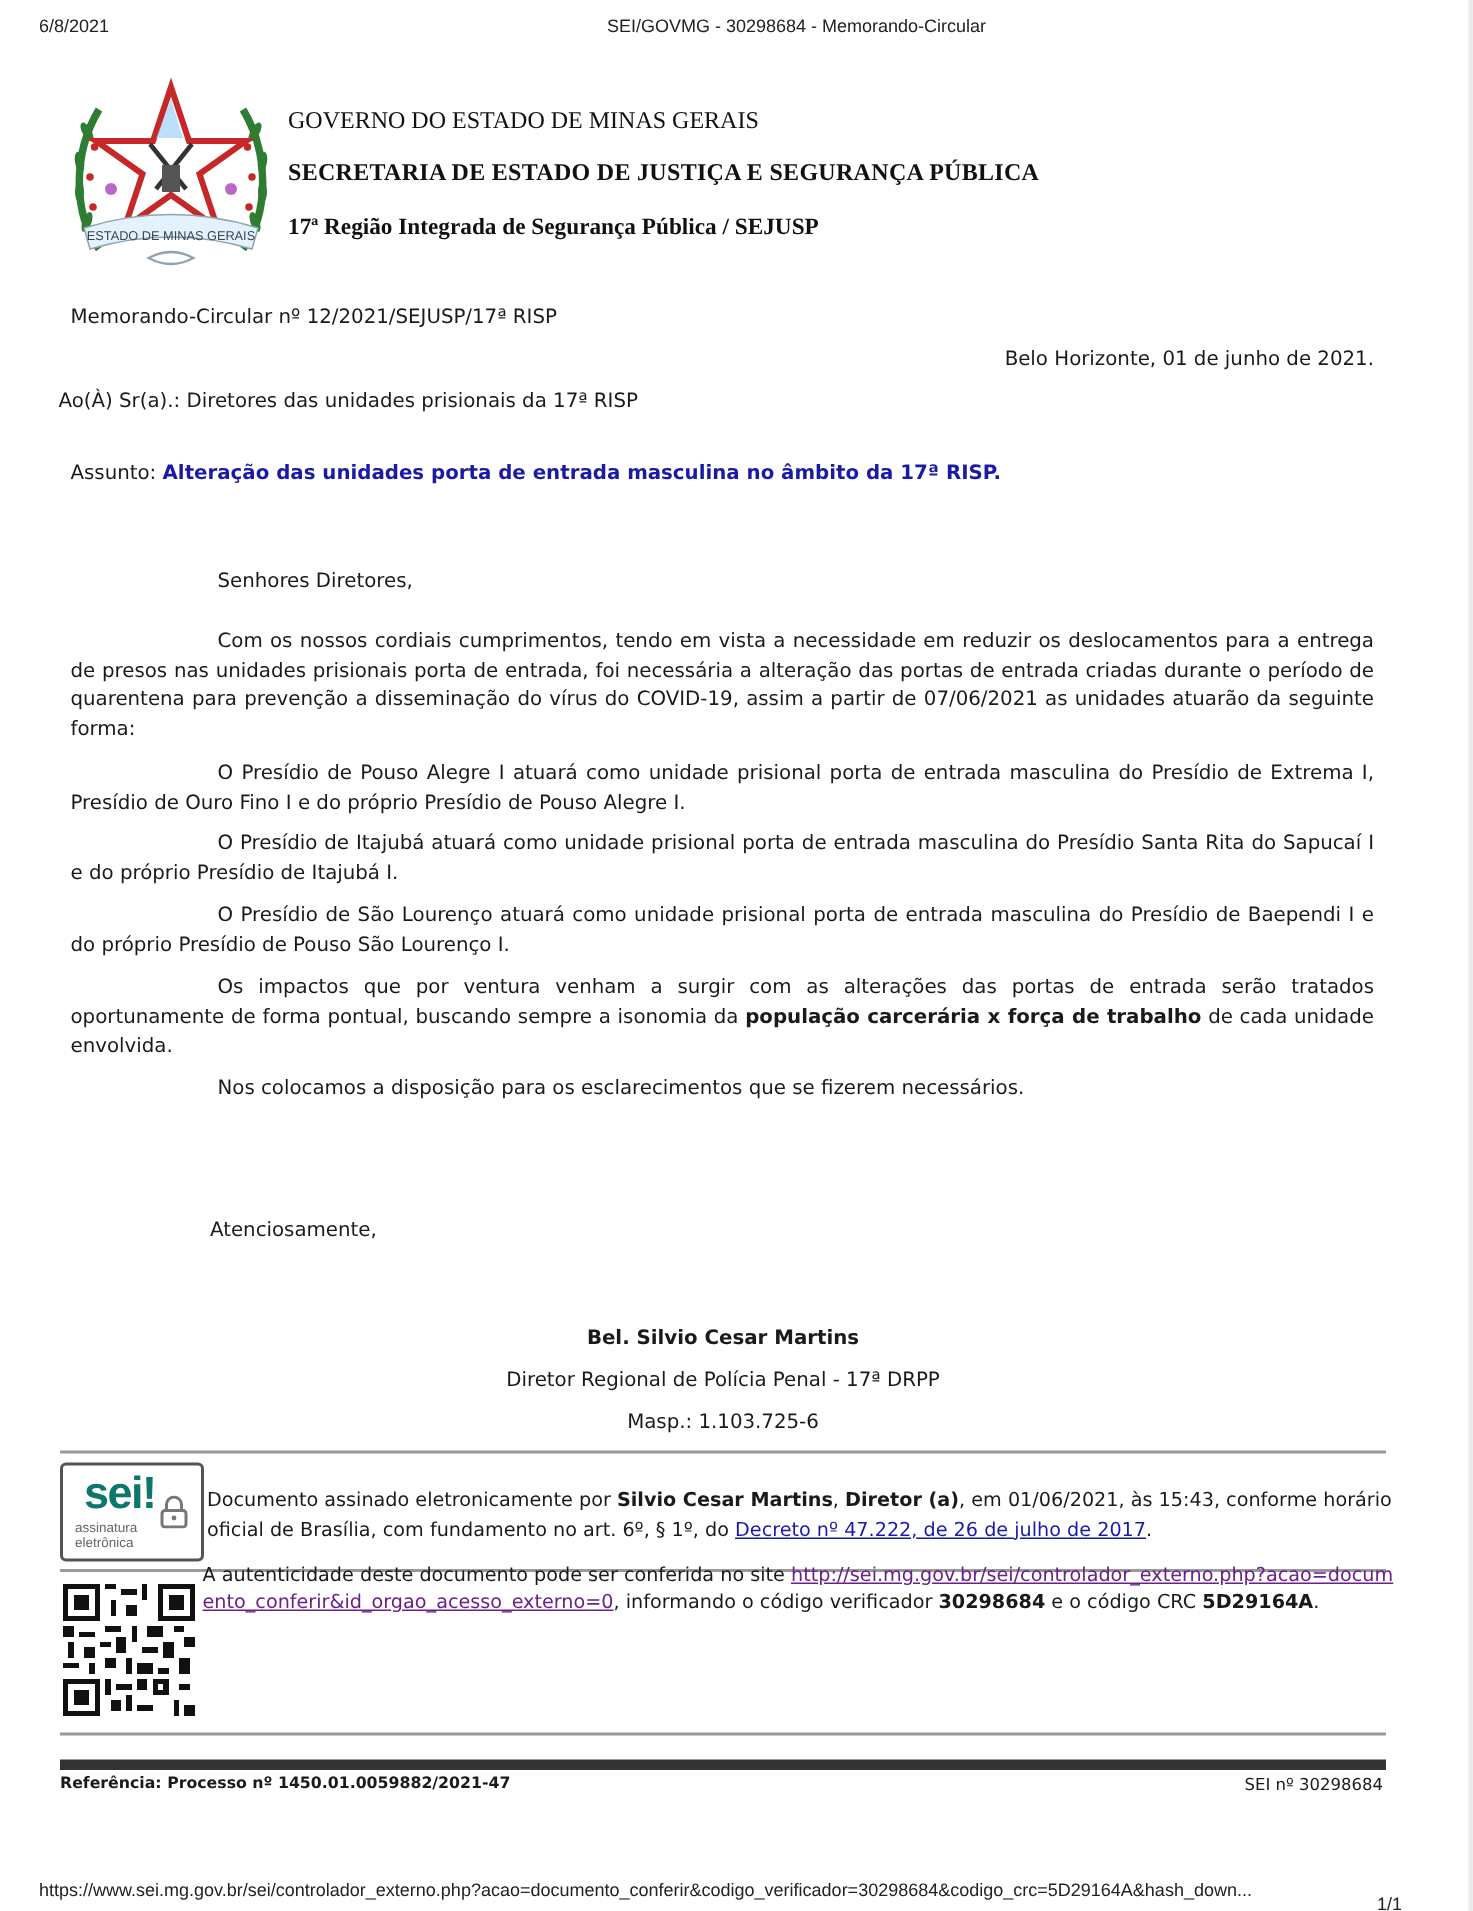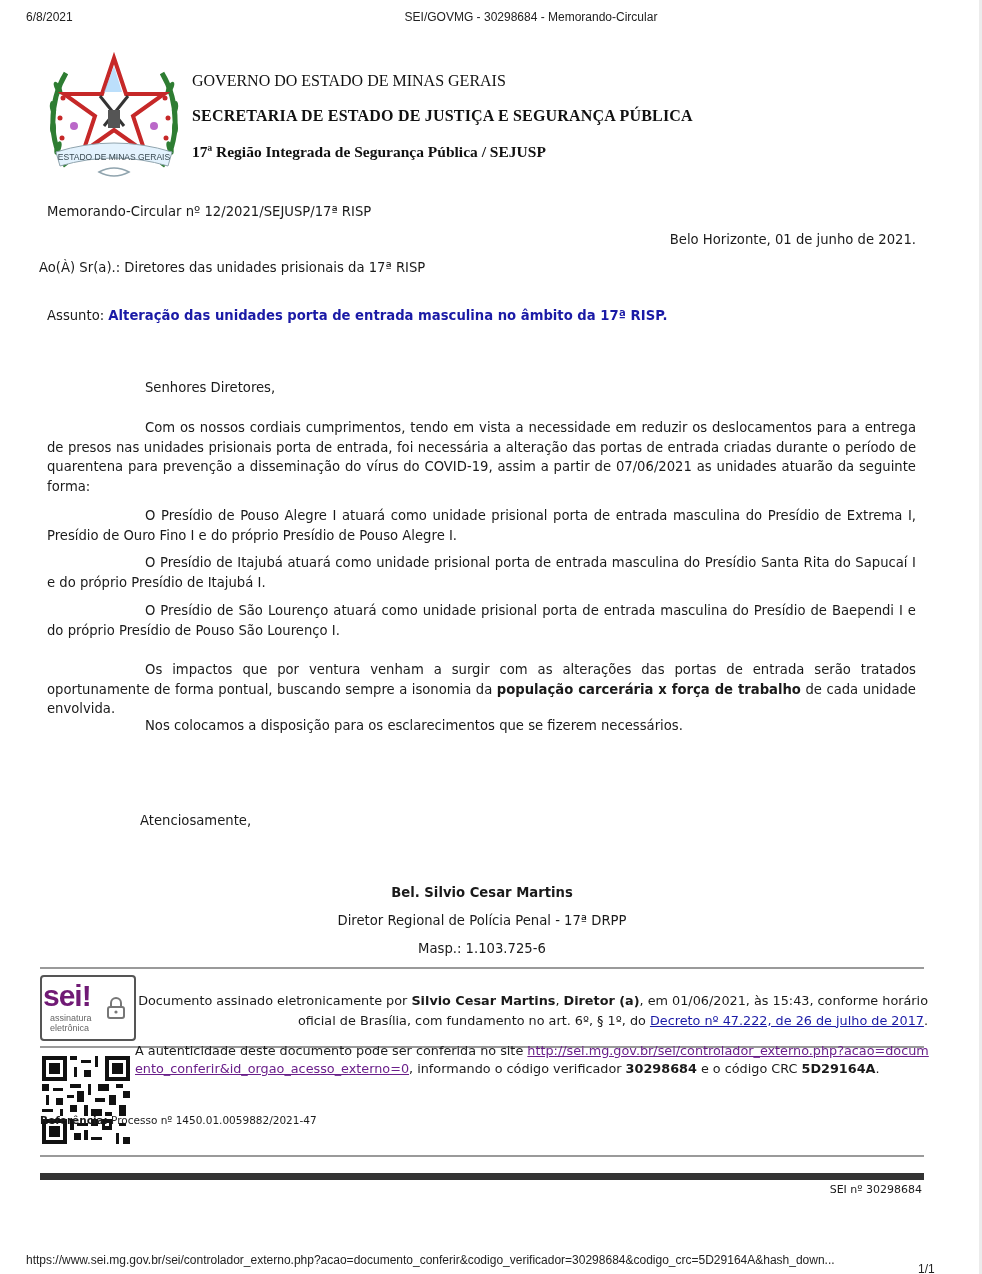--- a/index.html
+++ b/index.html
@@ -34,32 +34,32 @@
 
   .sign-block { position:absolute; left:40px; width:884px; text-align:center; }
   .signer-name { top:885px; font-weight:bold; }
   .signer-role { top:913px; }
   .signer-masp { top:941px; }
 
   .hr { position:absolute; left:40px; width:884px; height:0; border-top:2px solid #9a9a9a; }
   .hr.thick { border-top:7px solid #333; }
 
   .sei-logo { position:absolute; left:40px; top:975px; width:92px; height:62px; border:2px solid #555; border-radius:4px; background:#fff; }
-  .sei-logo .sei-word { position:absolute; left:1px; top:2px; font-size:30px; font-weight:bold; color:#701a75; letter-spacing:-1px; font-family:"Liberation Sans", sans-serif; }
+  .sei-logo .sei-word { position:absolute; left:14px; top:2px; font-size:30px; font-weight:bold; color:#0f766e; letter-spacing:-1px; font-family:"Liberation Sans", sans-serif; }
   .sei-logo .sei-sub { position:absolute; left:8px; top:36px; font-size:9px; line-height:10px; color:#666; font-family:"Liberation Sans", sans-serif; }
   .sei-logo .lock { position:absolute; left:64px; top:20px; width:20px; height:22px; }
 
-  .sig-text { position:absolute; left:138px; top:991px; width:790px; font-size:12.8px; line-height:19.5px;text-align:right; }
+  .sig-text { position:absolute; left:138px; top:991px; width:790px; font-size:12.8px; line-height:19.5px; }
   .auth-text { position:absolute; left:135px; top:1042px; width:800px; font-size:12.8px; line-height:18px; }
   a.link { color:#1a1aa6; text-decoration:underline; }
   a.link.visited { color:#6a1f8a; }
 
   .qr { position:absolute; left:42px; top:1056px; width:88px; height:88px; }
 
-  .ref { position:absolute; left:40px; top:1114px; font-size:10.5px; }
+  .ref { position:absolute; left:40px; top:1183px; font-size:10.5px;font-weight:bold; }
   .sei-num { position:absolute; right:60px; top:1183px; font-size:11px; }
 </style>
 </head>
 <body>
 
 <div class="scroll-strip"></div>
 
 <div class="print-header">
   <span class="date">6/8/2021</span>
   <span class="title">SEI/GOVMG - 30298684 - Memorando-Circular</span>
@@ -112,21 +112,21 @@
   <div class="abs to-line">Ao(À) Sr(a).: Diretores das unidades prisionais da 17ª RISP</div>
   <div class="abs subject">
     <span>Assunto: </span><span class="subject-text">Alteração das unidades porta de entrada masculina no âmbito da 17ª RISP.</span>
   </div>
   <div class="abs greeting">Senhores Diretores,</div>
 
   <div class="para" style="top:418px;"><span class="indent"></span><span>Com os nossos cordiais cumprimentos, tendo em vista a necessidade em reduzir os deslocamentos para a entrega de presos nas unidades prisionais porta de entrada, foi necessária a alteração das portas de entrada criadas durante o período de quarentena para prevenção a disseminação do vírus do COVID-19, assim a partir de 07/06/2021 as unidades atuarão da seguinte forma:</span></div>
   <div class="para" style="top:506px;"><span class="indent"></span><span>O Presídio de Pouso Alegre I atuará como unidade prisional porta de entrada masculina do Presídio de Extrema I, Presídio de Ouro Fino I e do próprio Presídio de Pouso Alegre I.</span></div>
   <div class="para" style="top:553px;"><span class="indent"></span><span>O Presídio de Itajubá atuará como unidade prisional porta de entrada masculina do Presídio Santa Rita do Sapucaí I e do próprio Presídio de Itajubá I.</span></div>
   <div class="para" style="top:601px;"><span class="indent"></span><span>O Presídio de São Lourenço atuará como unidade prisional porta de entrada masculina do Presídio de Baependi I e do próprio Presídio de Pouso São Lourenço I.</span></div>
-  <div class="para" style="top:649px;margin-top:11px;"><span class="indent"></span><span>Os impactos que por ventura venham a surgir com as alterações das portas de entrada serão tratados oportunamente de forma pontual, buscando sempre a isonomia da </span><b>população carcerária x força de trabalho</b><span> de cada unidade envolvida.</span></div>
+  <div class="para" style="top:649px;"><span class="indent"></span><span>Os impactos que por ventura venham a surgir com as alterações das portas de entrada serão tratados oportunamente de forma pontual, buscando sempre a isonomia da </span><b>população carcerária x força de trabalho</b><span> de cada unidade envolvida.</span></div>
   <div class="para" style="top:716px;"><span class="indent"></span><span>Nos colocamos a disposição para os esclarecimentos que se fizerem necessários.</span></div>
 
   <div class="abs closing">Atenciosamente,</div>
 
   <div class="sign-block signer-name">Bel. Silvio Cesar Martins</div>
   <div class="sign-block signer-role">Diretor Regional de Polícia Penal - 17ª DRPP</div>
   <div class="sign-block signer-masp">Masp.: 1.103.725-6</div>
 
   <div class="hr" style="top:967px;"></div>
 

